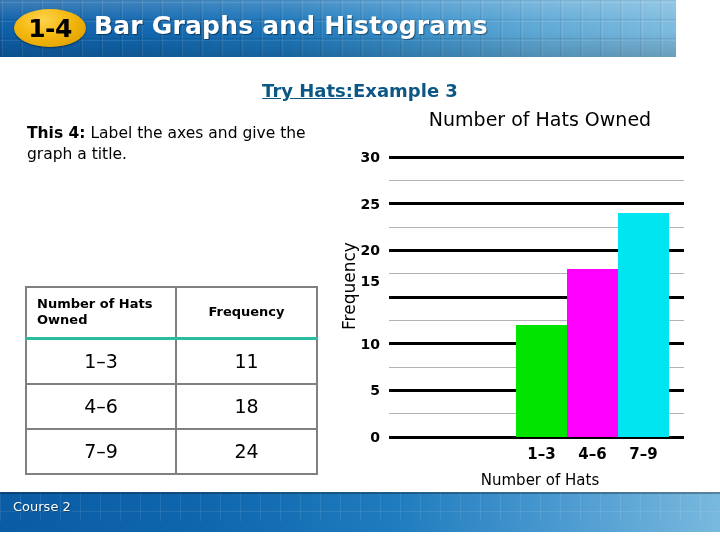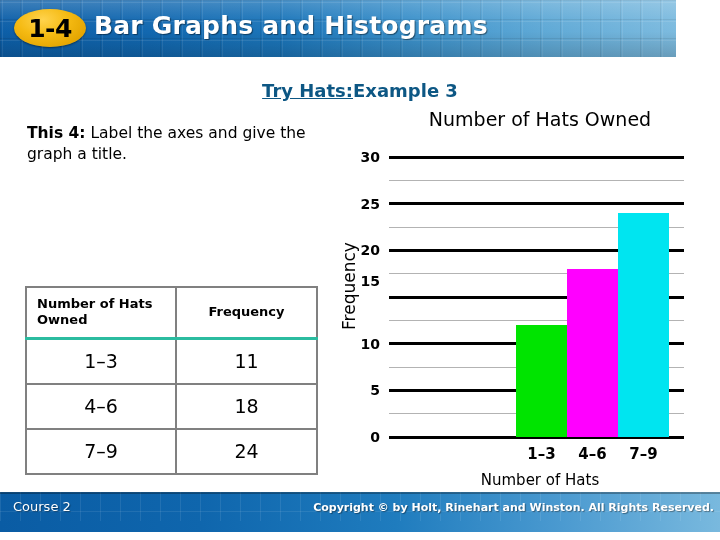--- a/index.html
+++ b/index.html
@@ -358,14 +358,13 @@
       <div class="xlabel" style="left: 203.5px;">4–6</div>
       <div class="xlabel" style="left: 254.5px;">7–9</div>
     </div>
   <div id="x-axis-title">Number of Hats</div>
 </div>
 
 <div id="footer">
   <div id="footer-tiles"></div>
   <div id="footer-topline"></div>
   <div id="course-label">Course 2</div>
-  <div id="copyright-label">Copyright © by Holt, Rinehart and Winston. All Rights Reserved.</div>
 </div>
 
 </body></html>

